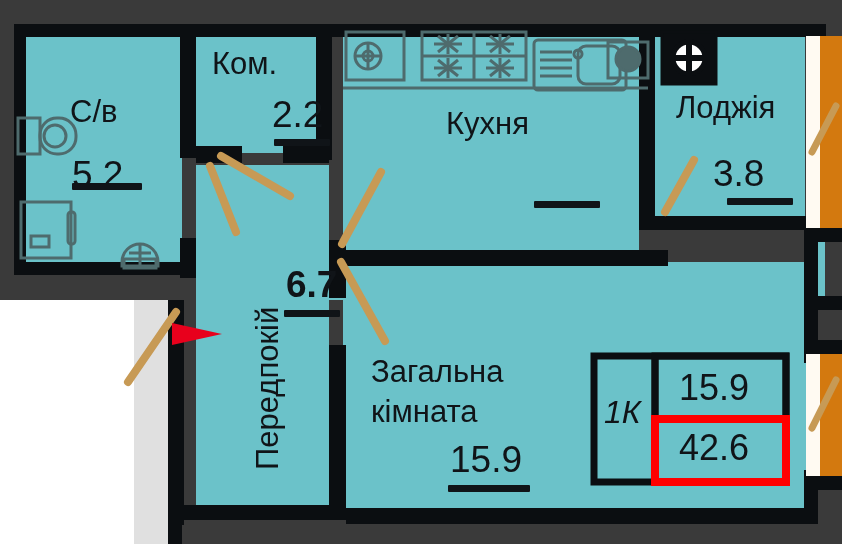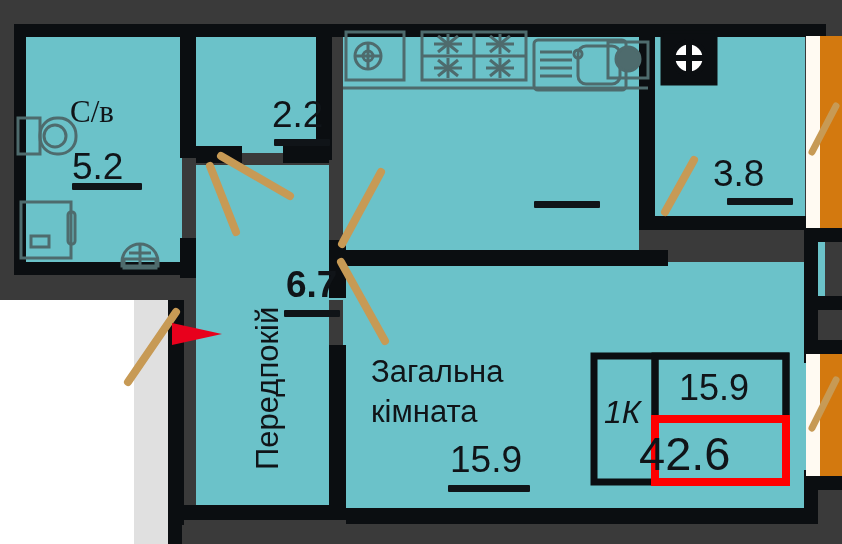--- a/index.html
+++ b/index.html
@@ -244,38 +244,41 @@
     <polygon points="172,323 172,345 222,334" fill="#e8001c"></polygon>
 
     <g>
       <rect x="594" y="356" width="192" height="126" fill="none" stroke="#0b0e11" stroke-width="7"></rect>
       <line x1="655" y1="356" x2="655" y2="482" stroke="#0b0e11" stroke-width="7"></line>
       <rect x="655" y="356" width="131" height="63" fill="none" stroke="#0b0e11" stroke-width="7"></rect>
       <rect x="655" y="419" width="131" height="63" fill="none" stroke="#ff0000" stroke-width="8"></rect>
     </g>
   </svg>
 
-  <div class="lbl room-name" style="left:70px; top:96px;font-family:Liberation Serif, serif;">С/в</div>
-  <div class="lbl room-area" style="left:72px; top:148px;">5.2</div>
+  <div class="lbl room-name" style="left:70px; top:96px;">С/в</div>
+  <div class="lbl room-area" style="left:72px; top:156px;">5.2</div>
   <div class="area-rule" style="left:72px; top:183px; width:70px;"></div>
 
+  <div class="lbl room-name" style="left:212px; top:48px;">Ком.</div>
   <div class="lbl room-area" style="left:272px; top:96px;">2.2</div>
   <div class="area-rule" style="left:274px; top:139px; width:56px;"></div>
 
+  <div class="lbl room-name" style="left:446px; top:108px;">Кухня</div>
   <div class="area-rule" style="left:534px; top:201px; width:66px;"></div>
 
+  <div class="lbl room-name" style="left:676px; top:92px;">Лоджія</div>
   <div class="lbl room-area" style="left:713px; top:155px;">3.8</div>
   <div class="area-rule" style="left:727px; top:198px; width:66px;"></div>
 
   <div class="vert-name" style="left:252px; top:470px;">Передпокій</div>
   <div class="lbl room-area" style="left:286px; top:266px;font-weight:bold;">6.7</div>
   <div class="area-rule" style="left:284px; top:310px; width:56px;"></div>
 
   <div class="lbl room-name" style="left:371px; top:396px;">кімната</div>
   <div class="lbl room-name" style="left:371px; top:356px;">Загальна</div>
   <div class="lbl room-area" style="left:450px; top:441px;">15.9</div>
   <div class="area-rule" style="left:448px; top:485px; width:82px;"></div>
 
   <div class="legend-txt" style="left:604px; top:396px; font-size:32px;font-style:italic;">1К</div>
   <div class="legend-txt" style="left:679px; top:370px; font-size:36px;">15.9</div>
-  <div class="legend-txt" style="left:639px; top:430px; font-size:47px;text-align:center;">42.6</div>
+  <div class="legend-txt" style="left:679px; top:430px; font-size:36px;text-align:center;">42.6</div>
 
 </div>
 
 </body></html>

